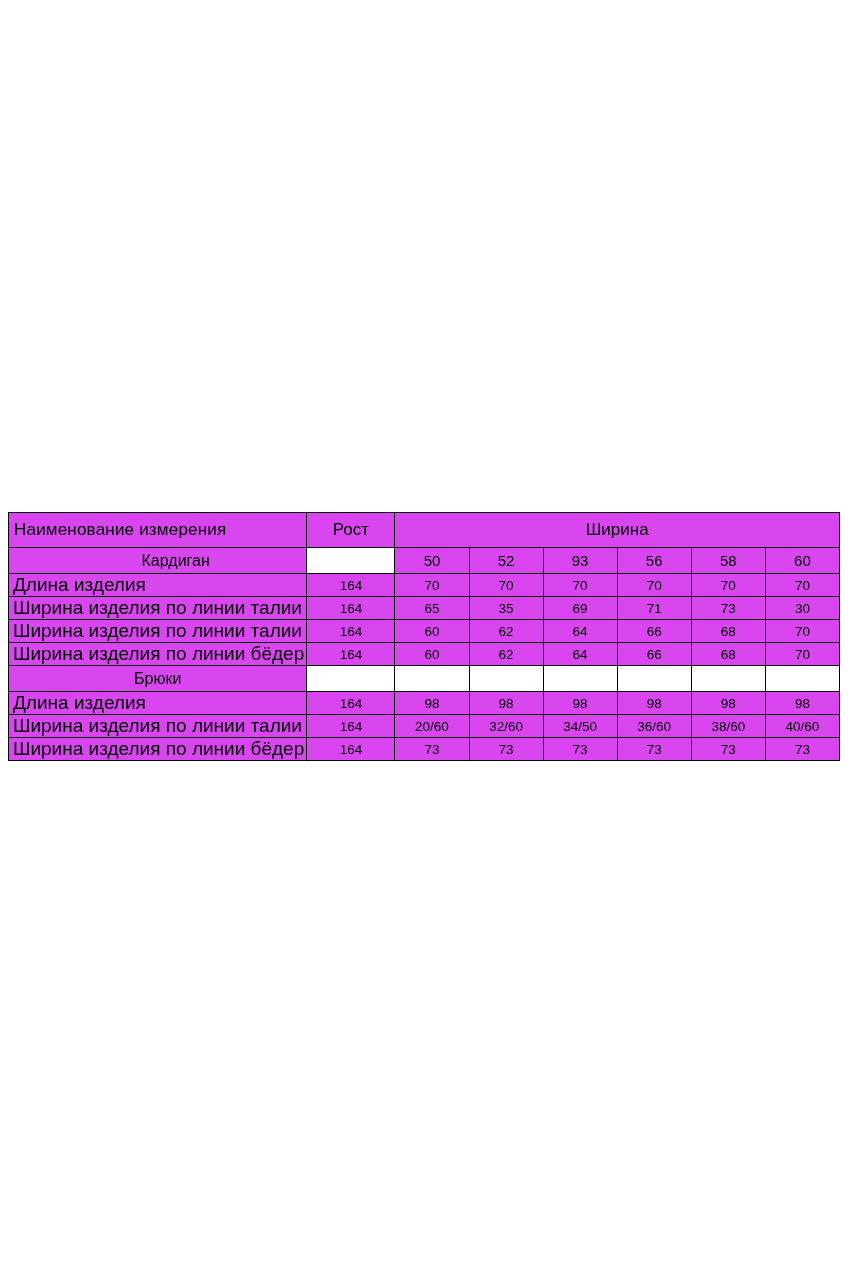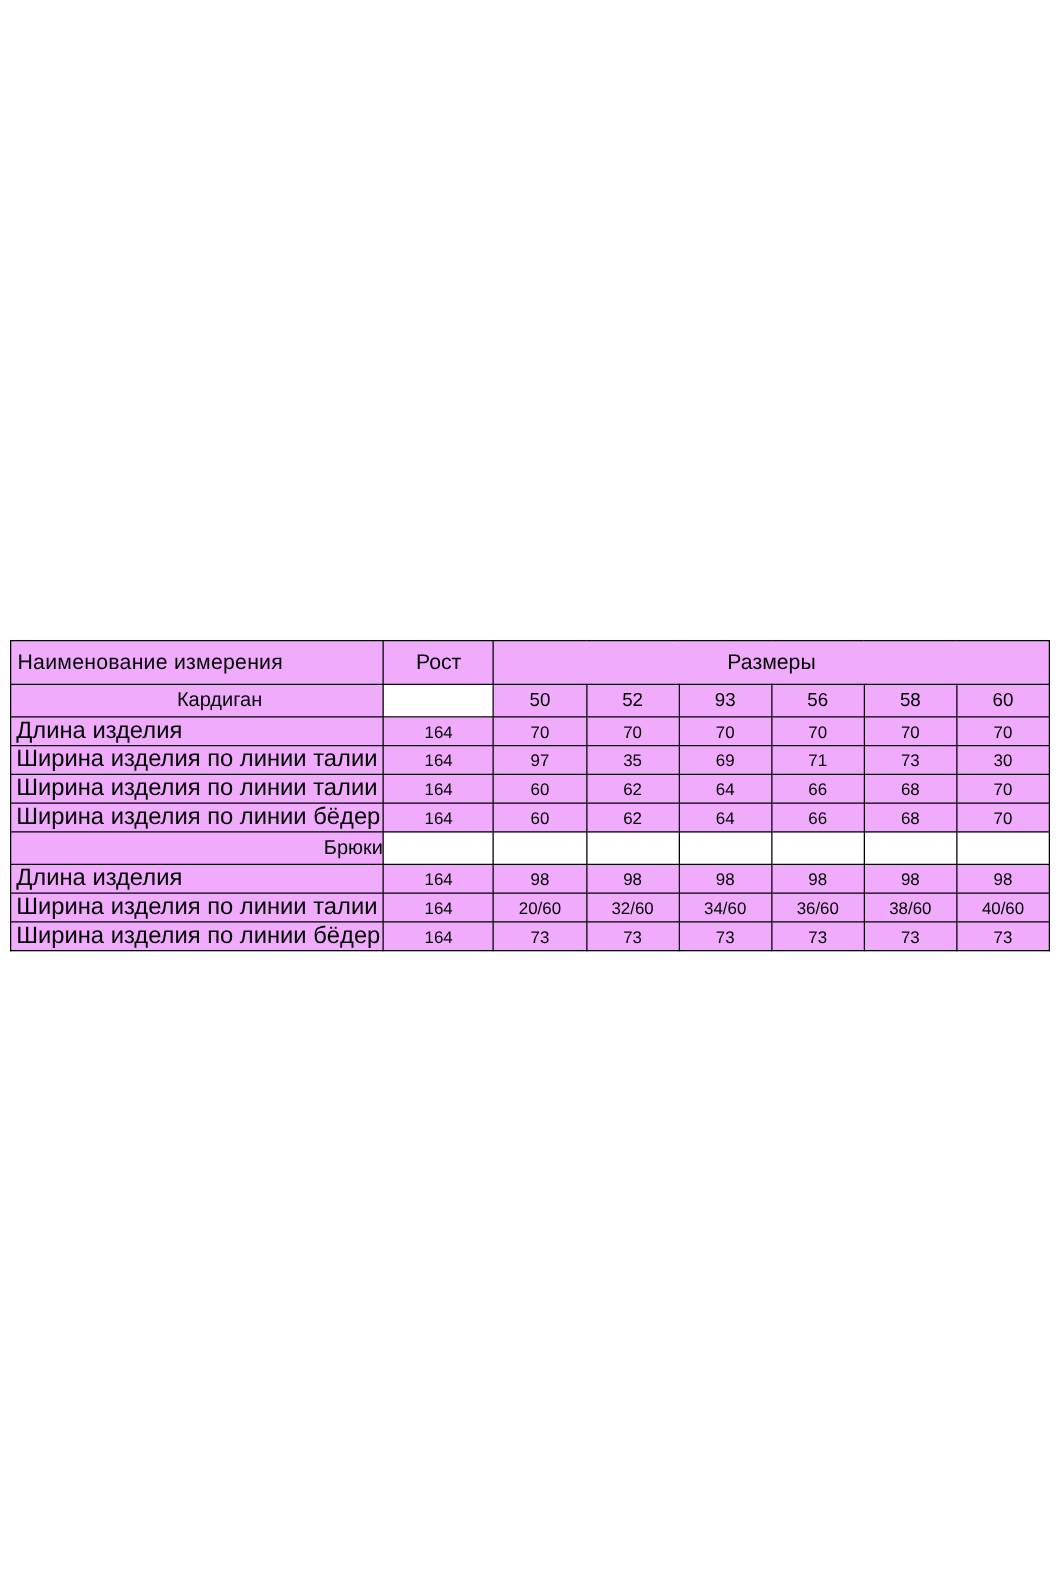--- a/index.html
+++ b/index.html
@@ -18,21 +18,21 @@
   .sheet {
     position: absolute;
     left: 8px;
     top: 512px;
     width: 832px;
   }
   table.size-table {
     border-collapse: collapse;
     table-layout: fixed;
     width: 832px;
-    background: #f0abfc;
+    background: #d946ef;
   }
   table.size-table td,
   table.size-table th {
     border: 1px solid #000000;
     padding: 0;
     vertical-align: middle;
     text-align: center;
     font-weight: normal;
     color: #000000;
   }
@@ -55,21 +55,21 @@
     height: 25px;
     font-size: 15px;
     font-weight: bold;
   }
   .r-section td {
     height: 25px;
     font-size: 16px;
     font-weight: bold;
   }
   .r-section .section-title {
-    text-align: right;
+    text-align: center;
   }
   .r-data td {
     height: 21px;
     font-size: 13.5px;
   }
   .r-data .name-cell {
     text-align: left;
     padding-left: 4px;
     font-size: 19px;
     white-space: nowrap;
@@ -90,21 +90,21 @@
       <col class="c-size">
       <col class="c-size">
       <col class="c-size">
       <col class="c-size">
       <col class="c-size">
     </colgroup>
     <tbody id="table-body">
         <tr class="r-head">
           <td class="name-head">Наименование измерения</td>
           <td>Рост</td>
-          <td colspan="6">Размеры</td>
+          <td colspan="6">Ширина</td>
         </tr>
         <tr class="r-sizes">
           <td class="r-section section-title" style="font-size:16px;padding-left:36px;">Кардиган</td>
           <td class="blank-cell"></td>
           <td>50</td>
           <td>52</td>
           <td>93</td>
           <td>56</td>
           <td>58</td>
           <td>60</td>
@@ -115,21 +115,21 @@
           <td>70</td>
           <td>70</td>
           <td>70</td>
           <td>70</td>
           <td>70</td>
           <td>70</td>
         </tr>
         <tr class="r-data">
           <td class="name-cell">Ширина изделия по линии талии</td>
           <td>164</td>
-          <td>97</td>
+          <td>65</td>
           <td>35</td>
           <td>69</td>
           <td>71</td>
           <td>73</td>
           <td>30</td>
         </tr>
         <tr class="r-data">
           <td class="name-cell">Ширина изделия по линии талии</td>
           <td>164</td>
           <td>60</td>
@@ -167,21 +167,21 @@
           <td>98</td>
           <td>98</td>
           <td>98</td>
           <td>98</td>
         </tr>
         <tr class="r-data">
           <td class="name-cell">Ширина изделия по линии талии</td>
           <td>164</td>
           <td>20/60</td>
           <td>32/60</td>
-          <td>34/60</td>
+          <td>34/50</td>
           <td>36/60</td>
           <td>38/60</td>
           <td>40/60</td>
         </tr>
         <tr class="r-data">
           <td class="name-cell">Ширина изделия по линии бёдер</td>
           <td>164</td>
           <td>73</td>
           <td>73</td>
           <td>73</td>

